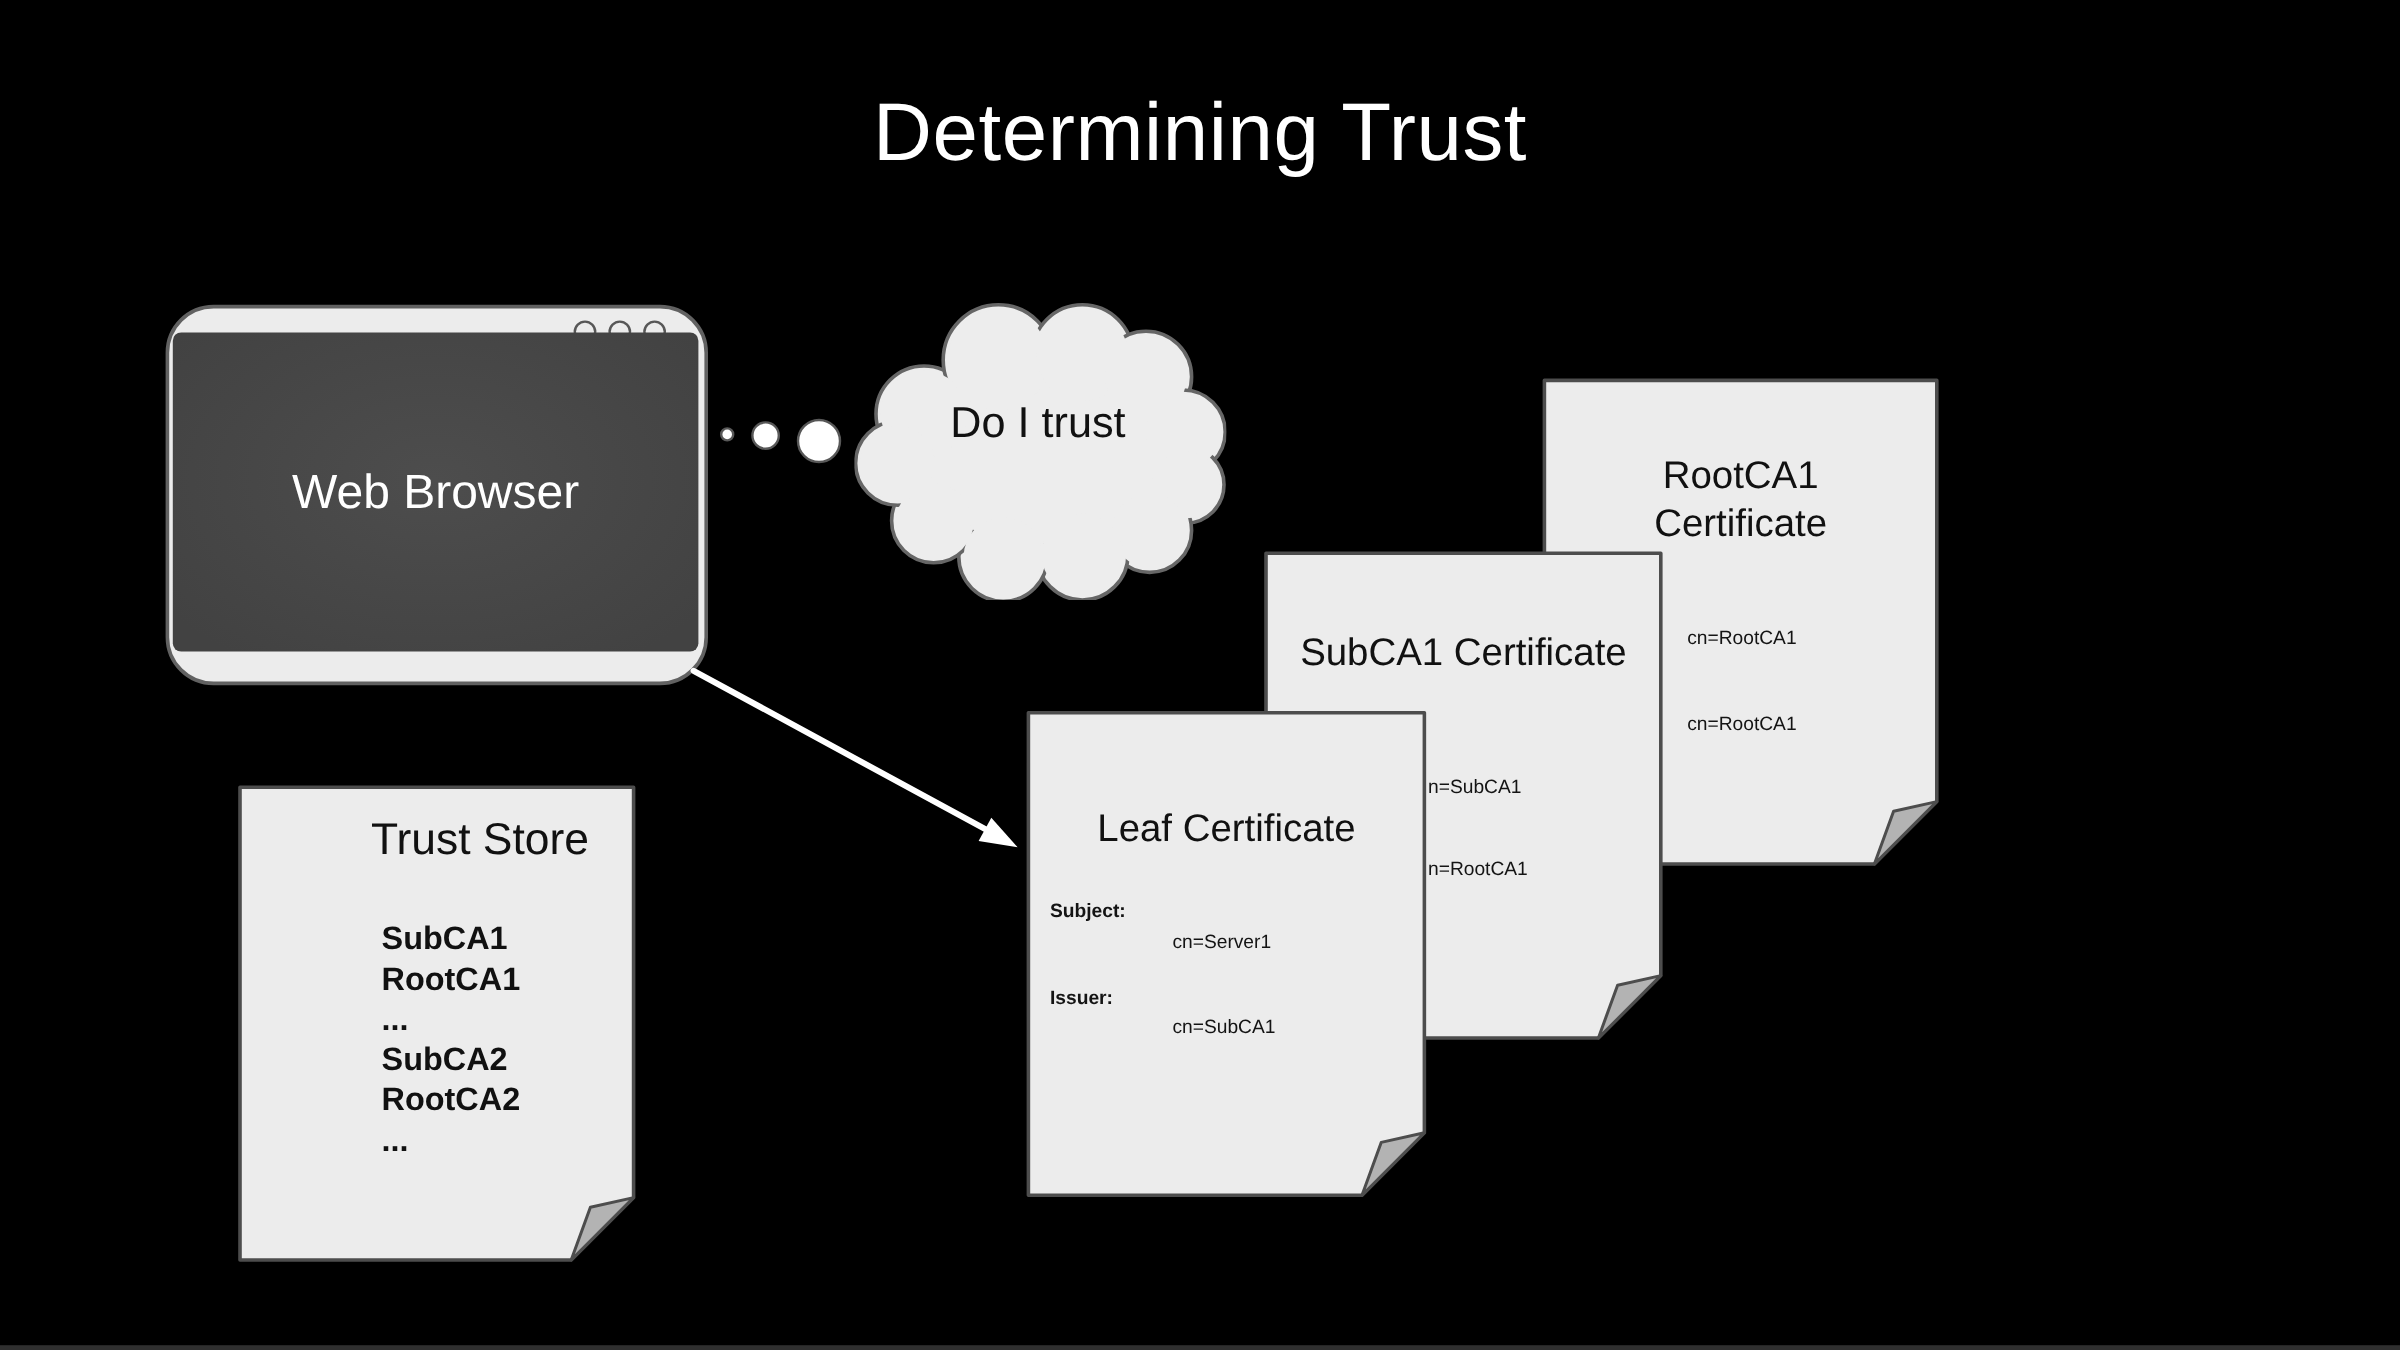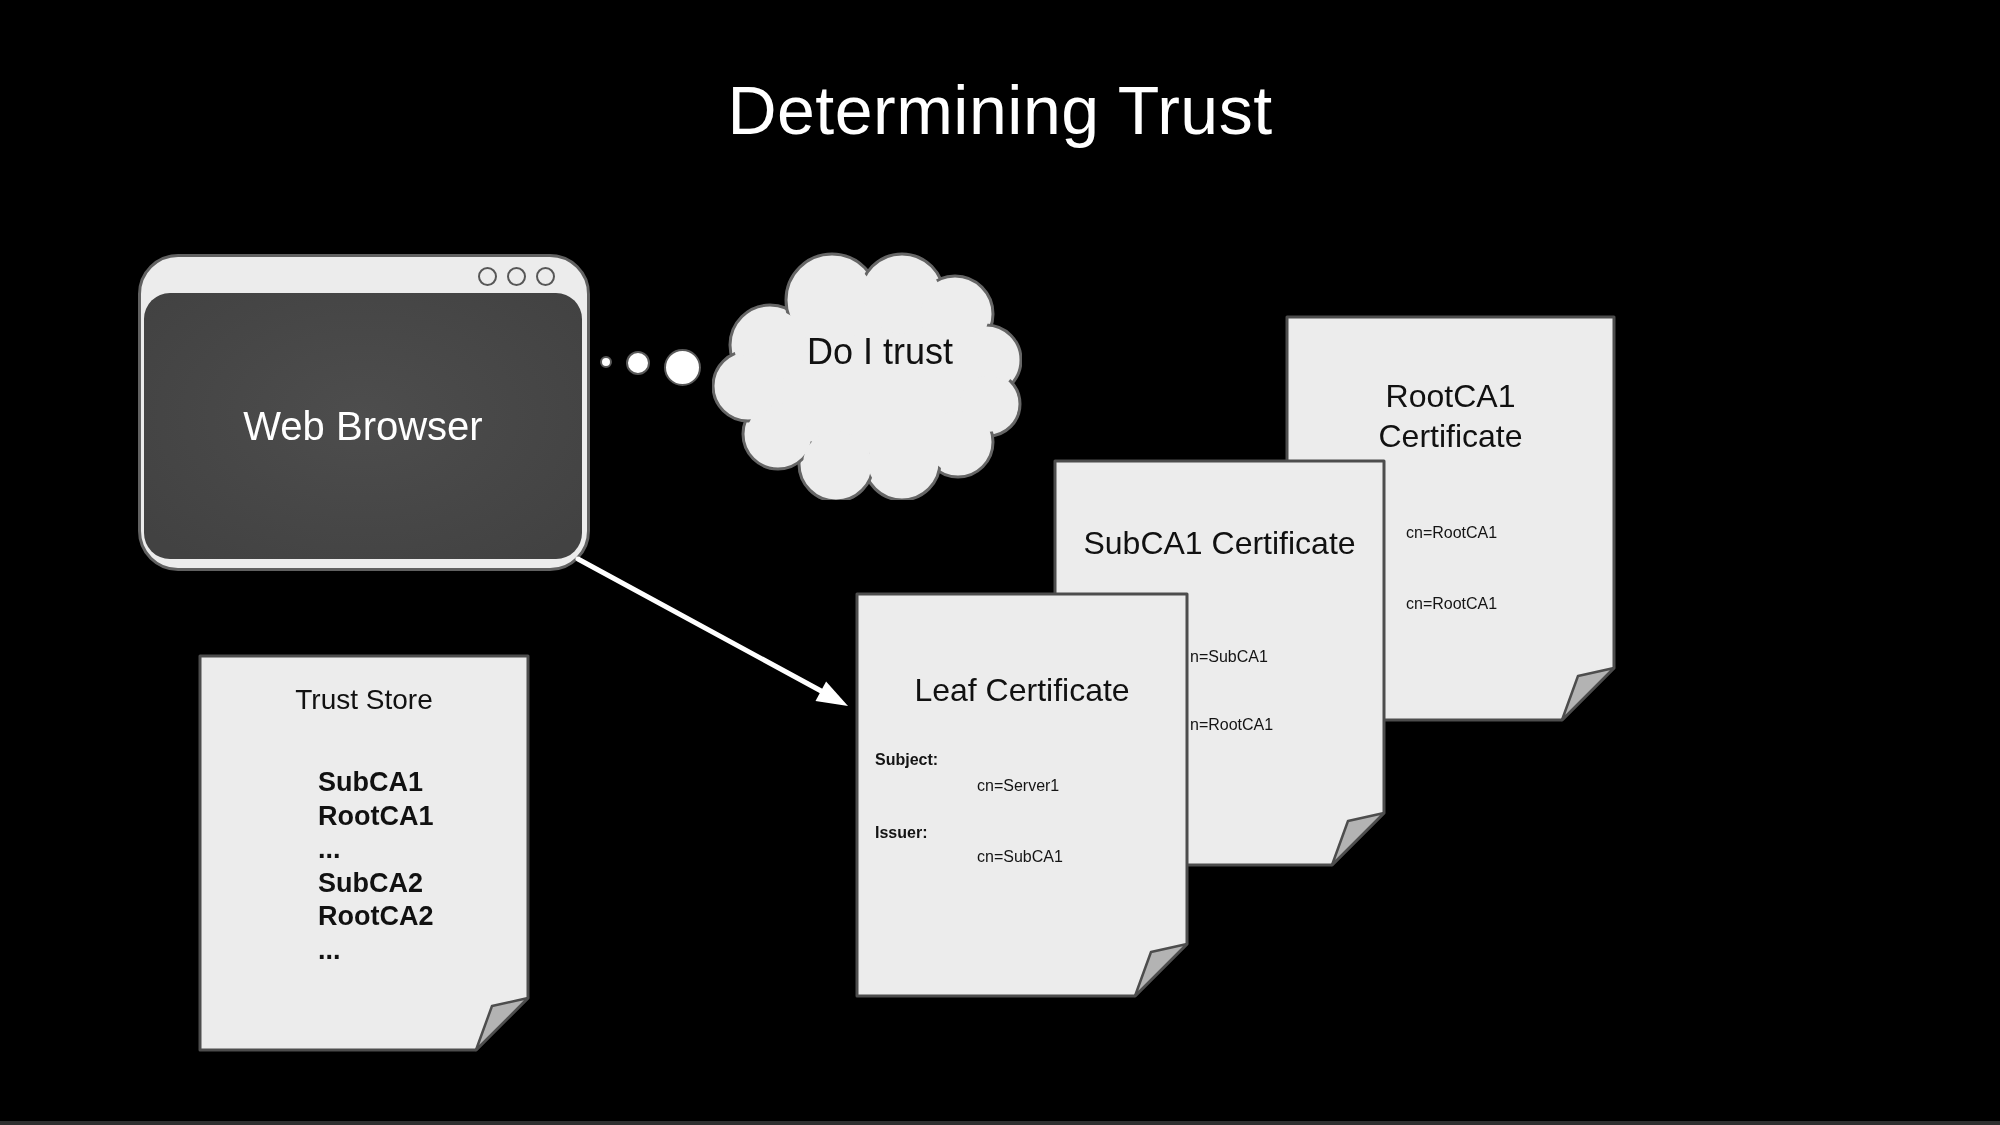--- a/index.html
+++ b/index.html
@@ -40,41 +40,41 @@
   }
   .win-dot {
     width: 19px; height: 19px;
     border: 2.5px solid #575757;
     border-radius: 50%;
     box-sizing: border-box;
     background: transparent;
     z-index: 3;
   }
   .browser-screen {
-    left: 144px; top: 293px; width: 438px; height: 266px;
+    left: 144px; top: 277px; width: 438px; height: 266px;
     background: radial-gradient(ellipse at 50% 46%, #4d4d4d 0%, #424242 90%);
-    border-radius: 26px;
+    border-radius: 7px;
     z-index: 3;
     display: flex; align-items: center; justify-content: center;
     color: #ffffff;
     font-size: 40px;
     text-align: center;
   }
 
   
   .thought-dot {
     background: #ffffff;
     border: 2.5px solid #585858;
     border-radius: 50%;
     box-sizing: border-box;
     z-index: 2;
   }
   .cloud-svg { left: 712px; top: 250px; z-index: 2; }
   .cloud-text {
-    left: 730px; top: 329px; width: 300px;
+    left: 715px; top: 329px; width: 300px;
     text-align: center;
     font-size: 36px;
     line-height: 46px;
     color: #111111;
     z-index: 3;
   }
 
   
   .doc { box-sizing: border-box; }
   .doc svg { display: block; position: absolute; left: 0; top: 0; }
@@ -94,21 +94,21 @@
   }
   .doc-label { font-weight: bold; }
 
   .doc-root  { left: 1285px; top: 315px; width: 331px; height: 407px; z-index: 2; }
   .doc-sub   { left: 1053px; top: 459px; width: 333px; height: 408px; z-index: 3; }
   .doc-leaf  { left: 855px;  top: 592px; width: 334px; height: 309px; z-index: 4; }
   .doc-store { left: 198px;  top: 654px; width: 332px; height: 398px; z-index: 2; }
 
   .store-title {
     position: absolute; left: 0; top: 26px; width: 100%;
-    text-align: center; font-size: 28px; line-height: 40px;
+    text-align: center; font-size: 37px; line-height: 40px; padding-left: 36px;
   }
   .store-list {
     position: absolute; left: 120px; top: 112px;
     font-size: 27px; font-weight: bold; line-height: 33.5px;
     color: #111111;
   }
 
   
   .overlay-svg {
     left: 0; top: 0; width: 2000px; height: 1125px;

